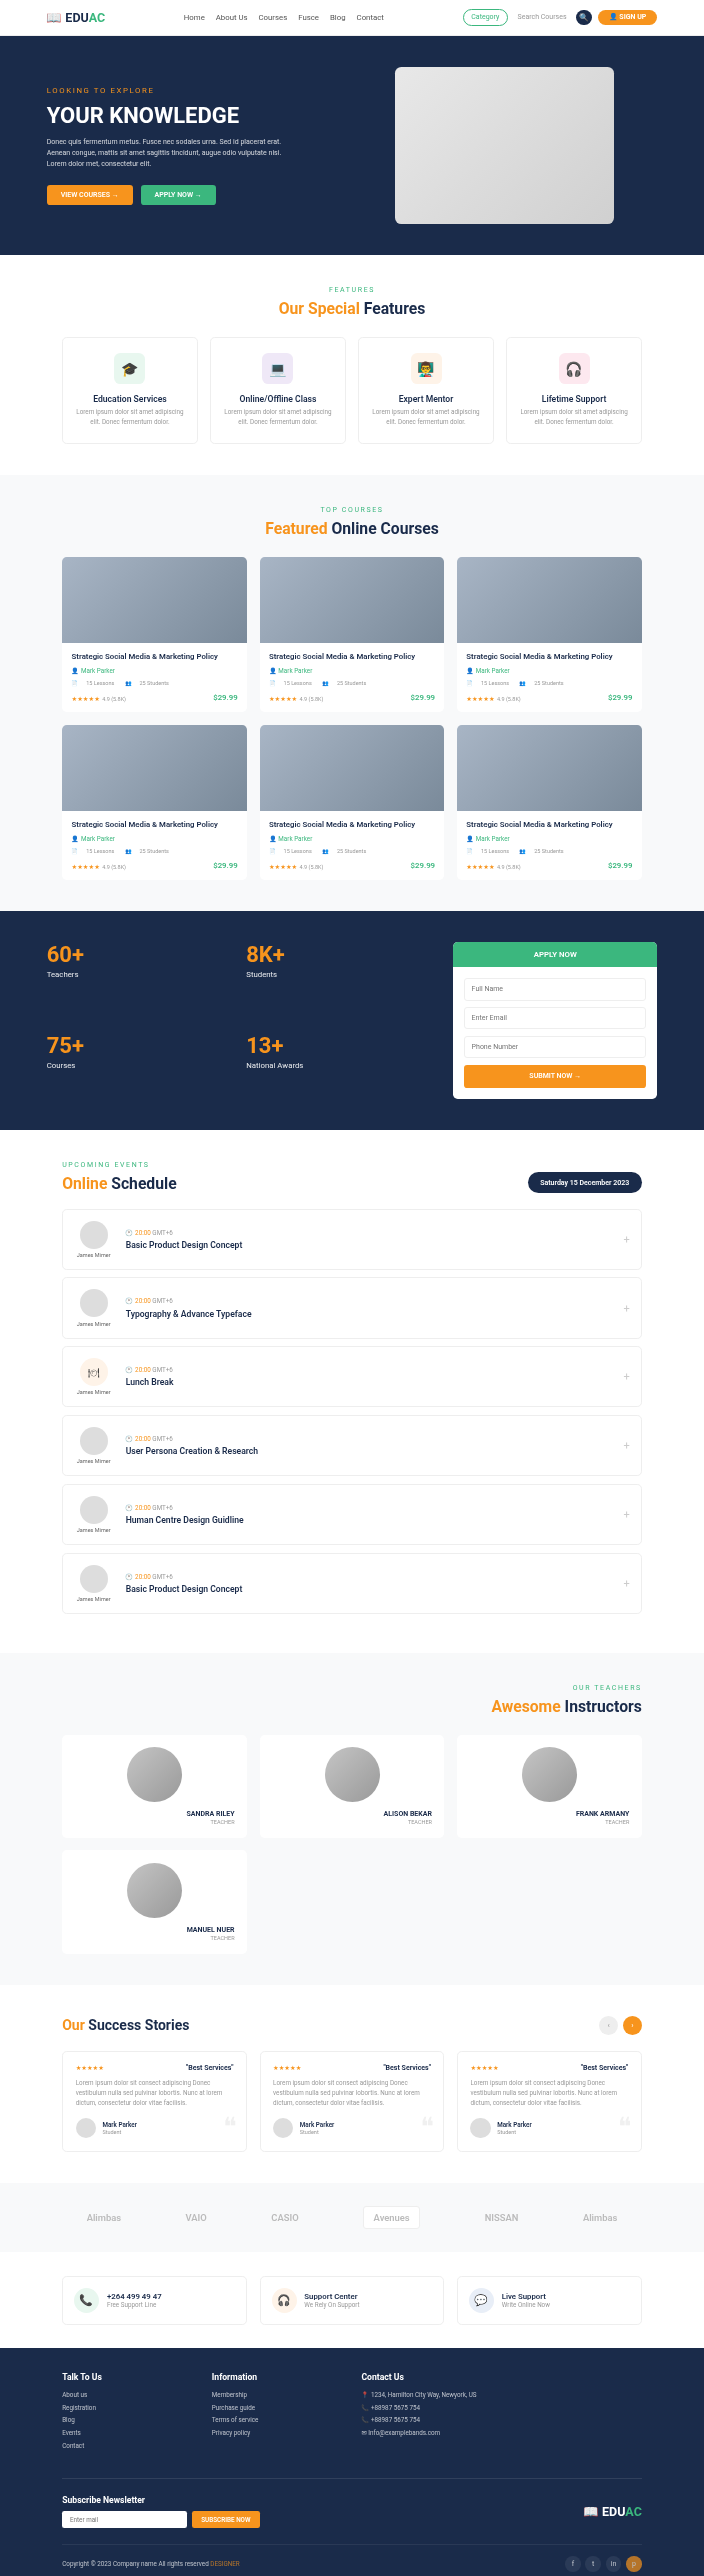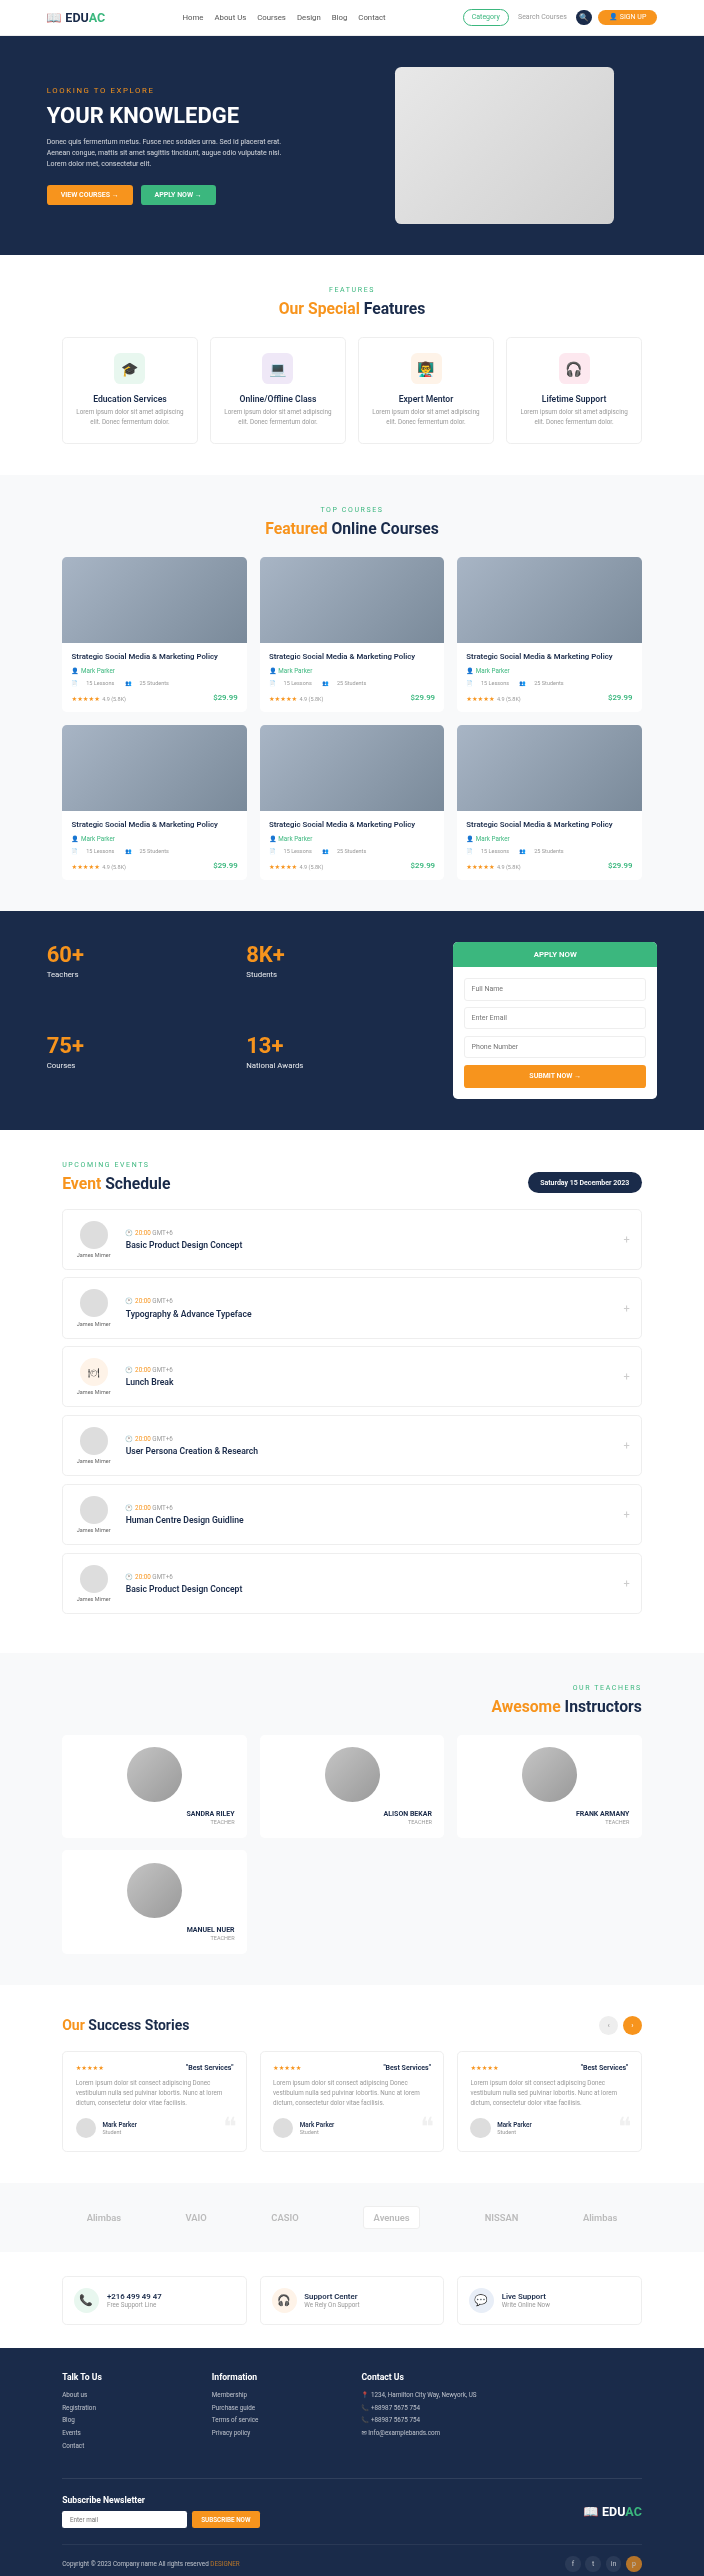--- a/index.html
+++ b/index.html
@@ -11,21 +11,21 @@
 .logo{display:flex;align-items:center;gap:3.1px;font-weight:700;font-size:12.5px}
 .logo-icon{color:#f7941d}
 .logo-edu{color:#1a2b4a}
 .logo-ac{color:#3bb77e}
 .nav{display:flex;gap:11px;font-size:7.8px;color:#555}
 .nav a{color:#555;text-decoration:none}
 .header-right{display:flex;align-items:center;gap:6.3px}
 .category-btn{border:0.8px solid #3bb77e;color:#3bb77e;padding:3.1px 7.8px;border-radius:15.7px;font-size:7px}
 .search-input{font-size:7px;color:#999;padding:3.1px}
 .search-btn{background:#1a2b4a;color:#fff;width:15.7px;height:15.7px;border-radius:50%;display:flex;align-items:center;justify-content:center;font-size:7.8px}
-.signup-btn{background:#f7941d;color:#fff;padding:3.9px 11px;border-radius:15.7px;font-size:7px;font-weight:400}
+.signup-btn{background:#f7941d;color:#fff;padding:3.9px 11px;border-radius:15.7px;font-size:7px;font-weight:700}
 
 .hero{background:#1a2b4a;color:#fff;padding:31px 0;position:relative;overflow:hidden}
 .hero-content{max-width:642px;margin:0 auto;padding:0 15.7px;display:flex;align-items:center}
 .hero-text{flex:1}
 .hero-subtitle{color:#f7941d;font-size:7.8px;letter-spacing:1.6px;margin-bottom:8px}
 .hero-title{font-size:22px;font-weight:700;margin-bottom:9.4px}
 .hero-desc{font-size:7px;opacity:0.8;line-height:1.6;max-width:251px;margin-bottom:14px}
 .hero-btns{display:flex;gap:7.8px}
 .btn-orange{background:#f7941d;color:#fff;padding:6.3px 14px;border-radius:3.1px;font-size:7px;font-weight:600}
 .btn-green{background:#3bb77e;color:#fff;padding:6.3px 14px;border-radius:3.1px;font-size:7px;font-weight:600}
@@ -149,21 +149,21 @@
 <header class="header">
   <div class="header-inner">
     <div class="logo">
       <span class="logo-icon">📖</span>
       <span><span class="logo-edu">EDU</span><span class="logo-ac">AC</span></span>
     </div>
     <nav class="nav">
       <a>Home</a>
       <a>About Us</a>
       <a>Courses</a>
-      <a>Design</a>
+      <a>Fusce</a>
       <a>Blog</a>
       <a>Contact</a>
     </nav>
     <div class="header-right">
       <div class="category-btn">Category</div>
       <span class="search-input">Search Courses</span>
       <div class="search-btn">🔍</div>
       <div class="signup-btn">👤 <span>SIGN UP</span></div>
     </div>
   </div>
@@ -328,21 +328,21 @@
       </div>
     </div>
   </div>
 </section>
 
 <section class="events">
   <div class="container">
     <div class="events-header">
       <div>
         <div class="section-sub">UPCOMING EVENTS</div>
-        <h2 class="section-title" style="margin-bottom:0"><span class="accent">Event</span> <span>Schedule</span></h2>
+        <h2 class="section-title" style="margin-bottom:0"><span class="accent">Online</span> <span>Schedule</span></h2>
       </div>
       <div class="date-badge">Saturday 15 December 2023</div>
     </div>
     <div id="events-list">
         <div class="event-row">
           <div class="event-avatar">
             <div class="event-avatar-img" style=""></div>
             <div class="event-avatar-name">James Mimer</div>
           </div>
           <div class="event-content">
@@ -510,21 +510,21 @@
       </div>
   </div>
 </section>
 
 <section class="contact-cards">
   <div class="container">
     <div class="contact-grid" id="contact-grid">
         <div class="contact-card">
           <div class="contact-icon ci1">📞</div>
           <div>
-            <div class="contact-title">+216 499 49 47</div>
+            <div class="contact-title">+264 499 49 47</div>
             <div class="contact-sub">Free Support Line</div>
           </div>
         </div>
         <div class="contact-card">
           <div class="contact-icon ci2">🎧</div>
           <div>
             <div class="contact-title">Support Center</div>
             <div class="contact-sub">We Rely On Support</div>
           </div>
         </div>

